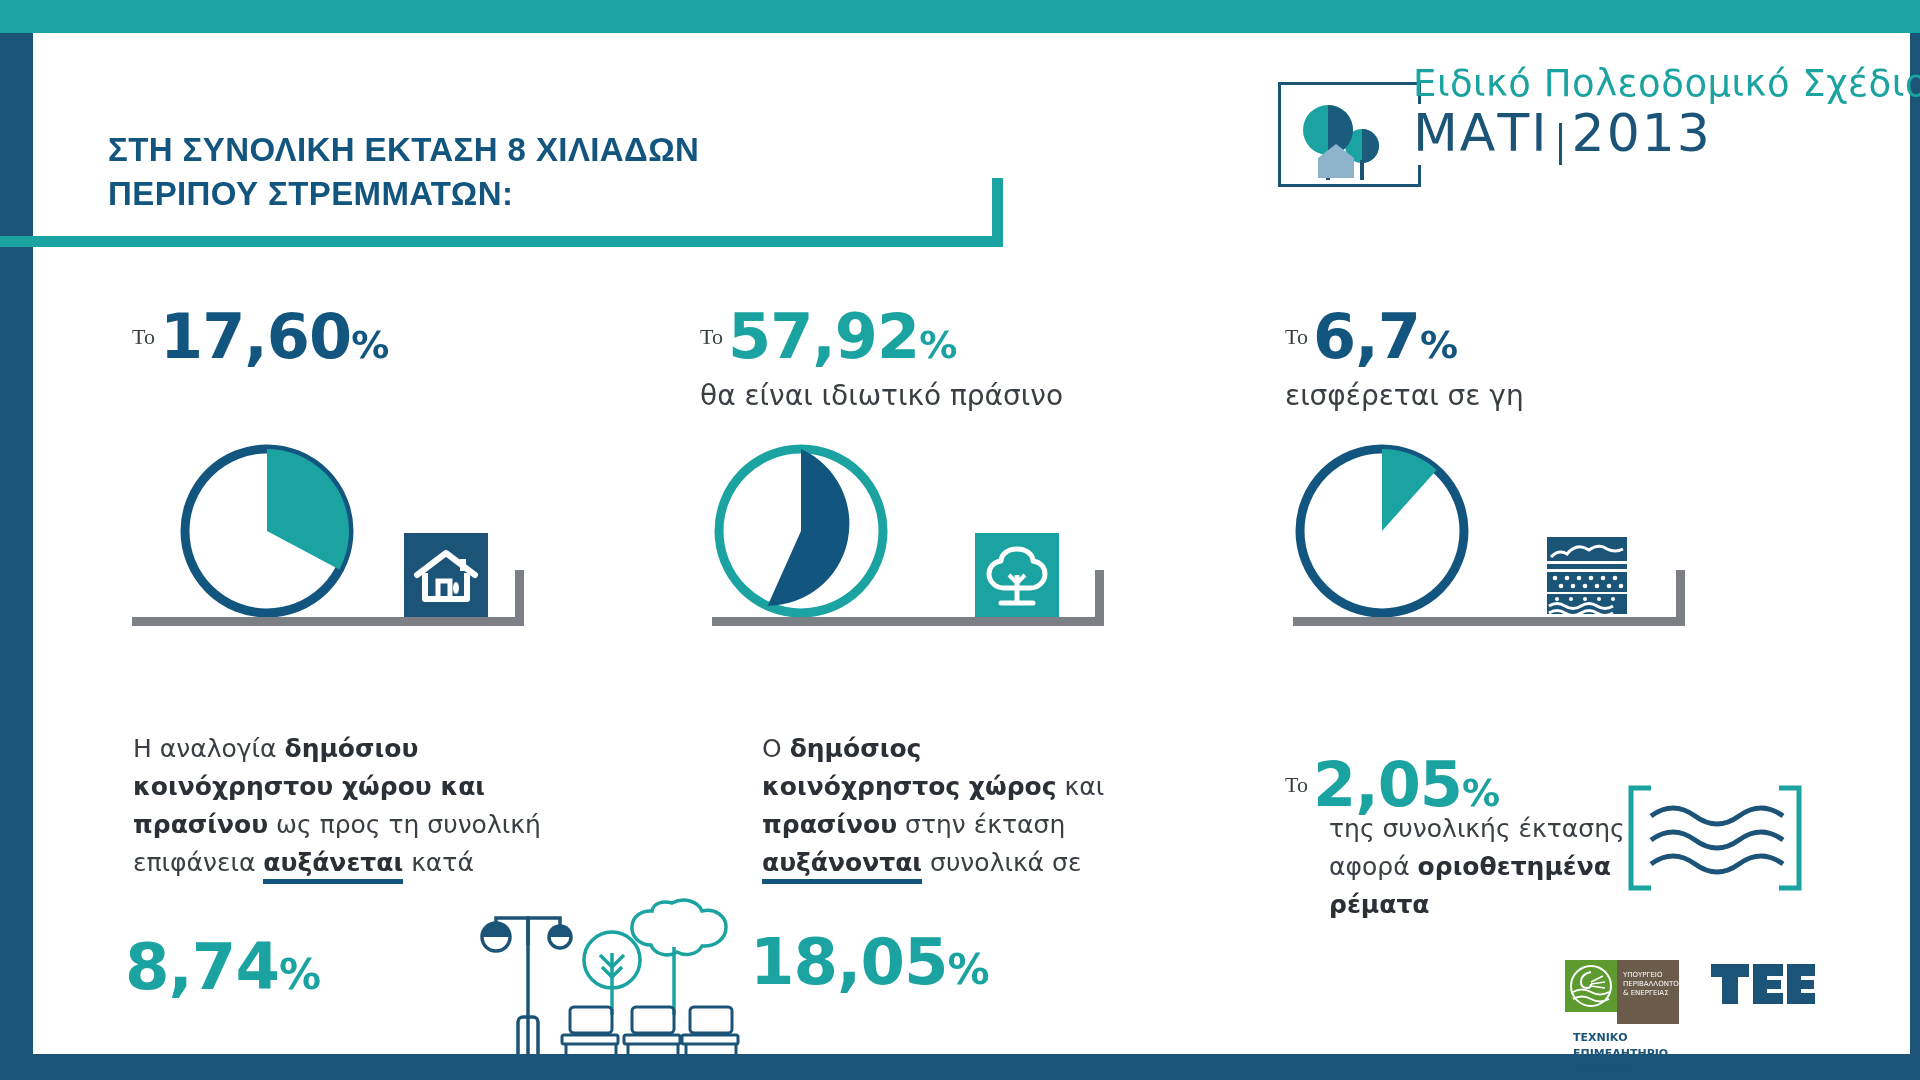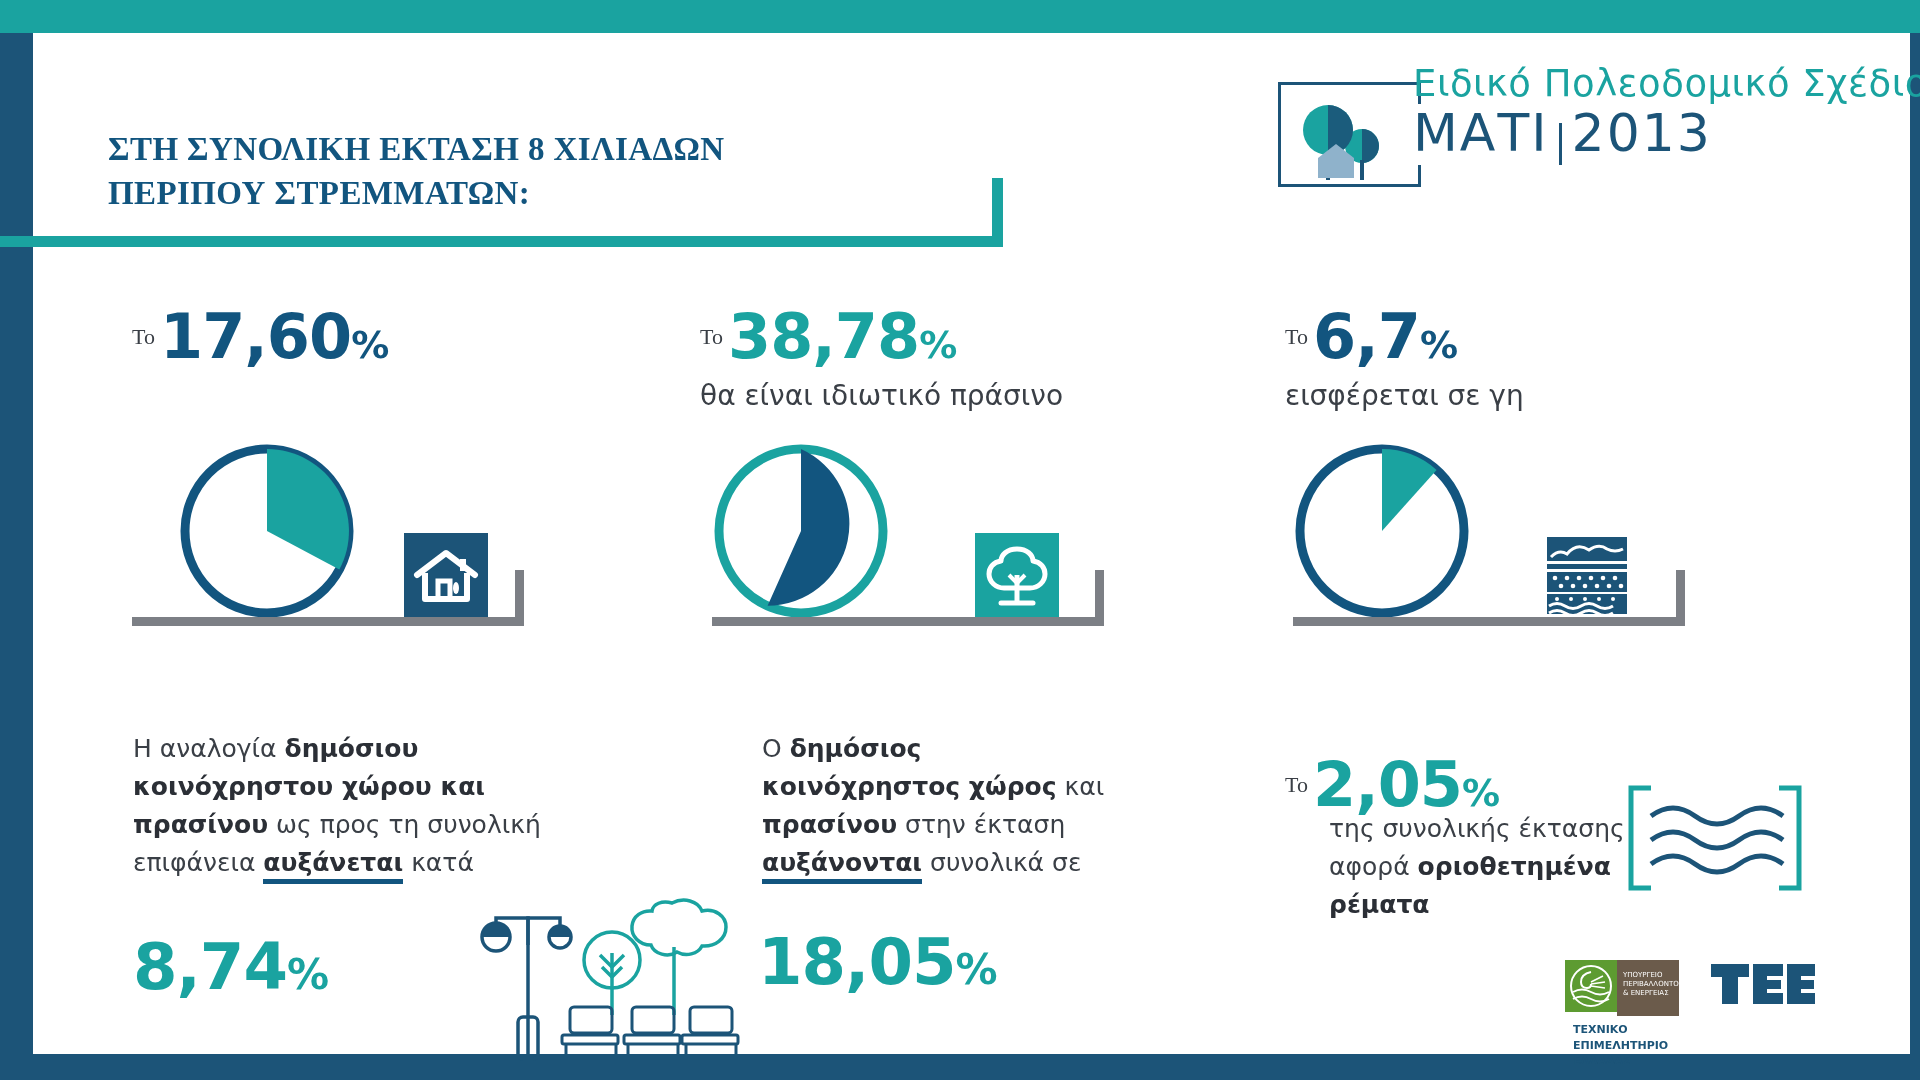--- a/index.html
+++ b/index.html
@@ -34,21 +34,21 @@
     position: absolute; left: 0; top: 236px; width: 1003px; height: 11px;
     background: #1aa3a0;
   }
   .header-rule-v {
     position: absolute; left: 992px; top: 178px; width: 11px; height: 69px;
     background: #1aa3a0;
   }
   .page-title {
     position: absolute; left: 108px; top: 128px; width: 860px;
     color: #12557f;
-    font-family: Liberation Serif, serif;
+    font-family: Liberation Sans, sans-serif;
     font-weight: bold;
     font-size: 33px;
     line-height: 1.32;
     letter-spacing: 0.4px;
   }
 
   
   .logo-wrap {
     position: absolute; left: 1278px; top: 62px; width: 580px; height: 125px;
   }
@@ -117,32 +117,31 @@
     position: absolute;
     font-size: 25px; color: #3a3f46; line-height: 1.52;
     font-family: "DejaVu Sans", sans-serif;
   }
   .para b { color: #2b2f36; font-weight: bold; }
   .ul { border-bottom: 5px solid #12557f; padding-bottom: 2px; }
   .bignum {
     position: absolute; font-size: 64px; font-weight: bold; color: #1aa3a0;
     letter-spacing: -1px; font-family: "DejaVu Sans", sans-serif;
     white-space: nowrap;
-    margin-left: 8px;
   }
   .bignum .pct { font-size: 42px; }
 
   
   .footer-logos { position: absolute; left: 1565px; top: 960px; }
   .ypen {
     width: 52px; height: 52px; background: #5d9b31; position: relative;
     display:inline-block; vertical-align: top;
   }
   .ypen-right {
-    width: 62px; height: 56px; background: #6b5b4b; display:inline-block;
+    width: 62px; height: 64px; background: #6b5b4b; display:inline-block;
     vertical-align: top; color:#fff; font-size:7px; line-height:1.25;
     padding: 11px 0 4px 6px; font-family:"DejaVu Sans",sans-serif;
   }
   .tee-mark {
     display:inline-block; vertical-align: top; margin-left: 30px;
   }
   .tee-txt {
     display:inline-block; vertical-align: top; margin-left: 8px;
     color:#1c5478; font-size:11px; line-height:1.42; font-weight:bold;
     padding-top: 6px; font-family:"DejaVu Sans",sans-serif;
@@ -206,21 +205,21 @@
     <rect x="56" y="26" width="6" height="12" fill="#fff"></rect>
     <ellipse cx="52" cy="55" rx="3" ry="6" fill="#fff"></ellipse>
   </svg>
 </div>
 <div class="shelf" style="left:132px; top:617px; width:392px;"></div>
 <div class="shelf-v" style="left:515px; top:570px; height:56px;"></div>
 
 <div class="stat" style="left:700px; top:300px;">
   <div class="head">
     <span class="pre">Το</span>
-    <span class="big teal">38,78</span><span class="pct teal">%</span>
+    <span class="big teal">57,92</span><span class="pct teal">%</span>
   </div>
   <div class="sub">θα είναι ιδιωτικό πράσινο</div>
 </div>
 <div class="pieblock" style="left:712px; top:442px;">
   <svg width="178" height="178" viewBox="0 0 178 178">
     <circle cx="89" cy="89" r="82" fill="#ffffff" stroke="#1aa3a0" stroke-width="9"></circle>
     <path d="M89 89 L89 7 A82 82 0 0 1 55.6 163.8 Z" fill="#12557f"></path>
   </svg>
 </div>
 <div class="iconbox" style="left:975px; top:533px; background:#1aa3a0;">

